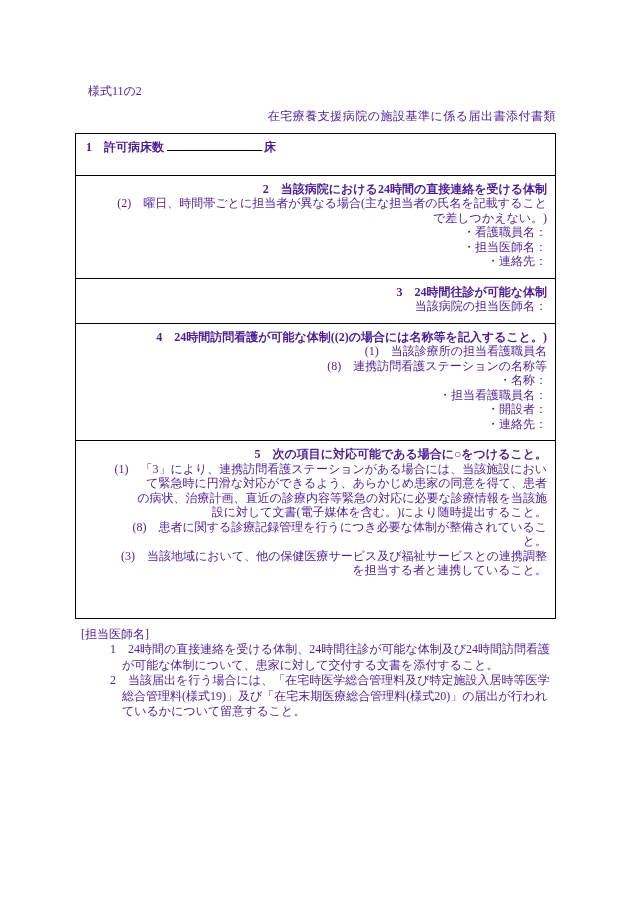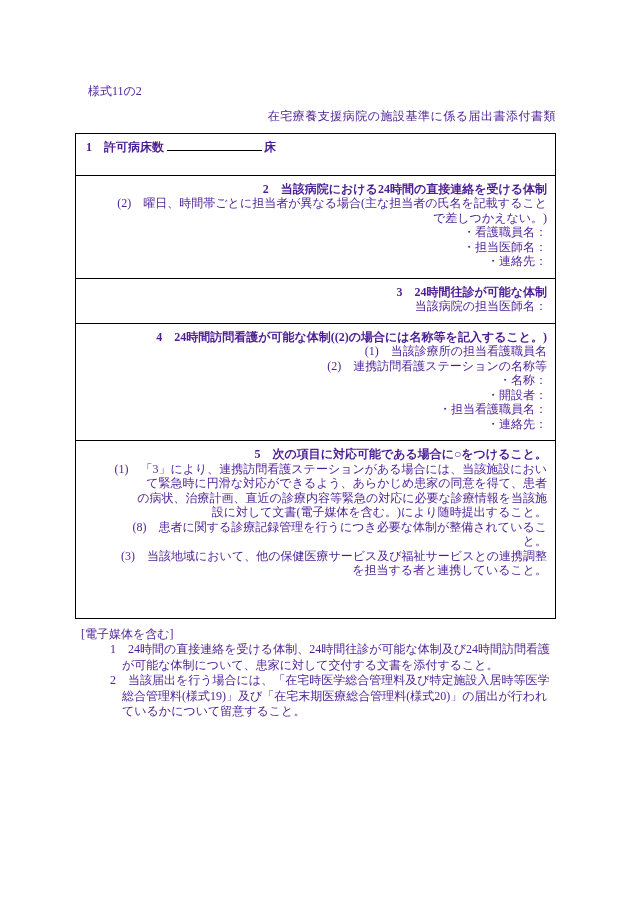--- a/index.html
+++ b/index.html
@@ -90,35 +90,35 @@
     </div>
 
     <div class="row row-3">
       <div class="ln hd">3　24時間往診が可能な体制</div>
       <div class="ln sub">当該病院の担当医師名：</div>
     </div>
 
     <div class="row row-4">
       <div class="ln hd">4　24時間訪問看護が可能な体制((2)の場合には名称等を記入すること。)</div>
       <div class="ln it1">(1)　当該診療所の担当看護職員名</div>
-      <div class="ln it1">(2)　連携訪問看護ステーションの名称等</div>
+      <div class="ln it1">(8)　連携訪問看護ステーションの名称等</div>
       <div class="ln bl">・名称：</div>
+      <div class="ln bl">・担当看護職員名：</div>
       <div class="ln bl">・開設者：</div>
-      <div class="ln bl">・担当看護職員名：</div>
       <div class="ln bl">・連絡先：</div>
     </div>
 
     <div class="row row-5">
       <div class="ln hd">5　次の項目に対応可能である場合に○をつけること。</div>
       <div class="ln it5">(1)　「3」により、連携訪問看護ステーションがある場合には、当該施設において緊急時に円滑な対応ができるよう、あらかじめ患家の同意を得て、患者の病状、治療計画、直近の診療内容等緊急の対応に必要な診療情報を当該施設に対して文書(電子媒体を含む。)により随時提出すること。</div>
       <div class="ln it5">(8)　患者に関する診療記録管理を行うにつき必要な体制が整備されていること。</div>
       <div class="ln it5">(3)　当該地域において、他の保健医療サービス及び福祉サービスとの連携調整を担当する者と連携していること。</div>
     </div>
 
   </div>
 
   <div class="notes">
-    <div class="notes-header">[電子媒体を含む]</div>
+    <div class="notes-header">[担当医師名]</div>
     <div class="note-item">1　24時間の直接連絡を受ける体制、24時間往診が可能な体制及び24時間訪問看護が可能な体制について、患家に対して交付する文書を添付すること。</div>
     <div class="note-item">2　当該届出を行う場合には、「在宅時医学総合管理料及び特定施設入居時等医学総合管理料(様式19)」及び「在宅末期医療総合管理料(様式20)」の届出が行われているかについて留意すること。</div>
   </div>
 
 </div>
 
 </body></html>

